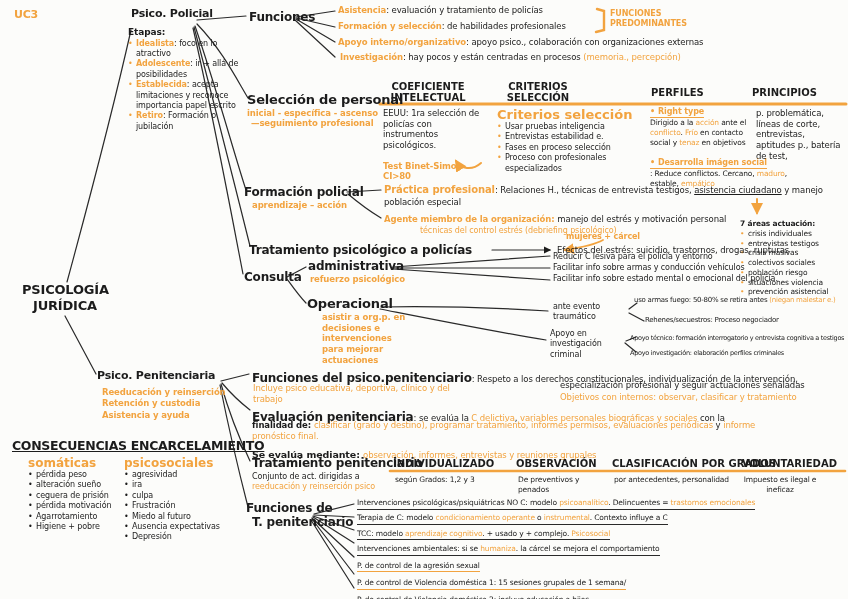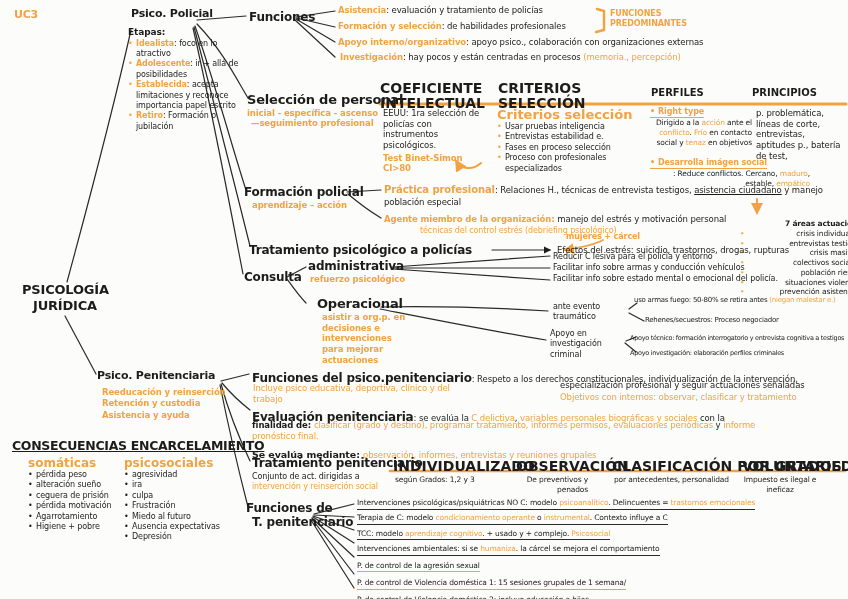--- a/index.html
+++ b/index.html
@@ -7,24 +7,24 @@
   .sheet { position:relative; width:848px; height:599px; background:#fcfcfa;
            font-family:"DejaVu Sans", sans-serif; color:#1c1c1c; overflow:hidden; }
   .abs { position:absolute; }
   svg.wires { position:absolute; left:0; top:0; width:848px; height:599px; pointer-events:none; }
   .o { color:#F2A33F; }
   .k { color:#1c1c1c; }
   .b { font-weight:bold; }
   .t15 { font-size:11px; font-weight:bold; letter-spacing:-0.2px; }
   .t13 { font-size:13px; font-weight:bold; letter-spacing:-0.2px; }
   .t12 { font-size:12px; font-weight:bold; letter-spacing:-0.2px; }
-  .t9  { font-size:14px;  font-weight:bold; }
+  .t9  { font-size:10px;  font-weight:bold; }
   .s85 { font-size:8.5px; line-height:1.25; letter-spacing:-0.1px; }
   .s8  { font-size:8px;   line-height:1.3;  letter-spacing:-0.1px; }
-  .s75 { font-size:7.5px; line-height:1.3;  letter-spacing:-0.15px;text-align:right; }
+  .s75 { font-size:7.5px; line-height:1.3;  letter-spacing:-0.15px; }
   .s7  { font-size:7px;   line-height:1.3;  letter-spacing:-0.25px; }
   .s65 { font-size:6.5px; line-height:1.25; letter-spacing:-0.3px; }
   .nowrap { white-space:nowrap; }
   .ctr { text-align:center; }
   .bli { position:relative; padding-left:8px; }
   .bli::before { content:"\2022"; position:absolute; left:0; top:0; }
   .bli.ob::before { color:#F2A33F; }
   .bli.kb::before { color:#1c1c1c; }
   .ul-k { text-decoration:underline; }
   .ul-o { border-bottom:1.5px solid #F2A33F; }
@@ -138,21 +138,21 @@
   </div>
   <div class="abs t9 ctr" style="left:498px;top:81px;width:80px;line-height:1.1">
     <div>CRITERIOS</div>
     <div>SELECCIÓN</div>
   </div>
   <div class="abs t9" style="left:651px;top:87px;font-size:10px">PERFILES</div>
   <div class="abs t9" style="left:752px;top:87px;font-size:10px">PRINCIPIOS</div>
 
   <div class="abs s85" style="left:383px;top:108px;width:106px">
     <div class="k">EEUU: 1ra selección de policías con instrumentos psicológicos.</div>
-    <div class="o b" style="margin-top:2px">Test Binet-Simon CI&gt;80</div>
+    <div class="o b" style="margin-top:10px">Test Binet-Simon CI&gt;80</div>
   </div>
 
   <div class="abs" style="left:497px;top:107px;width:148px">
     <div class="o b" style="font-size:13px">Criterios selección</div>
     <div class="s8 bli ob">Usar pruebas inteligencia</div>
     <div class="s8 bli ob">Entrevistas estabilidad e.</div>
     <div class="s8 bli ob">Fases en proceso selección</div>
     <div class="s8 bli ob">Proceso con profesionales especializados</div>
   </div>
 
@@ -196,21 +196,21 @@
   <div class="abs s8 o b nowrap" style="left:566px;top:232px">mujeres + cárcel</div>
   <div class="abs s85 k nowrap" style="left:557px;top:245px">Efectos del estrés: suicidio, trastornos, drogas, rupturas</div>
 
   <div class="abs t12" style="left:244px;top:270px">Consulta</div>
   <div class="abs t12" style="left:308px;top:259px">administrativa</div>
   <div class="abs s85 o b" style="left:310px;top:274px">refuerzo psicológico</div>
   <div class="abs s8 nowrap" style="left:553px;top:252px">Reducir C lesiva para el policía y entorno</div>
   <div class="abs s8 nowrap" style="left:553px;top:263px">Facilitar info sobre armas y conducción vehículos</div>
   <div class="abs s8 nowrap" style="left:553px;top:274px">Facilitar info sobre estado mental o emocional del policía.</div>
 
-  <div class="abs t13" style="left:317px;top:296px">Operacional</div>
+  <div class="abs t13" style="left:307px;top:296px">Operacional</div>
   <div class="abs s85 o b" style="left:322px;top:312px;width:88px">asistir a org.p. en decisiones e intervenciones para mejorar actuaciones</div>
 
   <div class="abs s8 k" style="left:553px;top:302px;width:70px">ante evento traumático</div>
   <div class="abs s7 nowrap" style="left:634px;top:296px">
     <span class="k">uso armas fuego: 50-80% se retira antes </span><span class="o">(niegan malestar e.)</span>
   </div>
   <div class="abs s7 k nowrap" style="left:645px;top:316px">Rehenes/secuestros: Proceso negociador</div>
   <div class="abs s8 k" style="left:550px;top:329px;width:68px">Apoyo en investigación criminal</div>
   <div class="abs s65 k nowrap" style="left:630px;top:334px">Apoyo técnico: formación interrogatorio y entrevista cognitiva a testigos</div>
   <div class="abs s65 k nowrap" style="left:630px;top:349px">Apoyo investigación: elaboración perfiles criminales</div>
@@ -240,21 +240,21 @@
   <div class="abs s85 nowrap" style="left:252px;top:420px">
     <span class="k b">finalidad de: </span><span class="o">clasificar (grado y destino), programar tratamiento, informes permisos, evaluaciones periódicas</span><span class="k"> y </span><span class="o">informe</span>
   </div>
   <div class="abs s85 o" style="left:252px;top:431px">pronóstico final.</div>
   <div class="abs nowrap" style="left:252px;top:443px">
     <span class="s85 k b" style="font-size:9.5px">Se evalúa mediante: </span><span class="s85 o">observación, informes, entrevistas y reuniones grupales</span>
   </div>
 
   <div class="abs t12 nowrap" style="left:252px;top:456px">Tratamiento penitenciario</div>
   <div class="abs s8 k nowrap" style="left:252px;top:472px">Conjunto de act. dirigidas a</div>
-  <div class="abs s8 o nowrap" style="left:252px;top:482px">intervención y reinserción social</div>
+  <div class="abs s8 o nowrap" style="left:252px;top:482px">reeducación y reinserción psico</div>
 
   <div class="abs t9 nowrap" style="left:393px;top:458px">INDIVIDUALIZADO</div>
   <div class="abs t9 nowrap" style="left:516px;top:458px">OBSERVACIÓN</div>
   <div class="abs t9 nowrap" style="left:612px;top:458px">CLASIFICACIÓN POR GRADOS</div>
   <div class="abs t9 nowrap" style="left:742px;top:458px">VOLUNTARIEDAD</div>
   <div class="abs s75 k nowrap" style="left:395px;top:475px">según Grados: 1,2 y 3</div>
   <div class="abs s75 k" style="left:518px;top:475px;width:70px">De preventivos y penados</div>
   <div class="abs s75 k nowrap" style="left:614px;top:475px">por antecedentes, personalidad</div>
   <div class="abs s75 k ctr" style="left:740px;top:475px;width:80px">Impuesto es ilegal e ineficaz</div>
 

